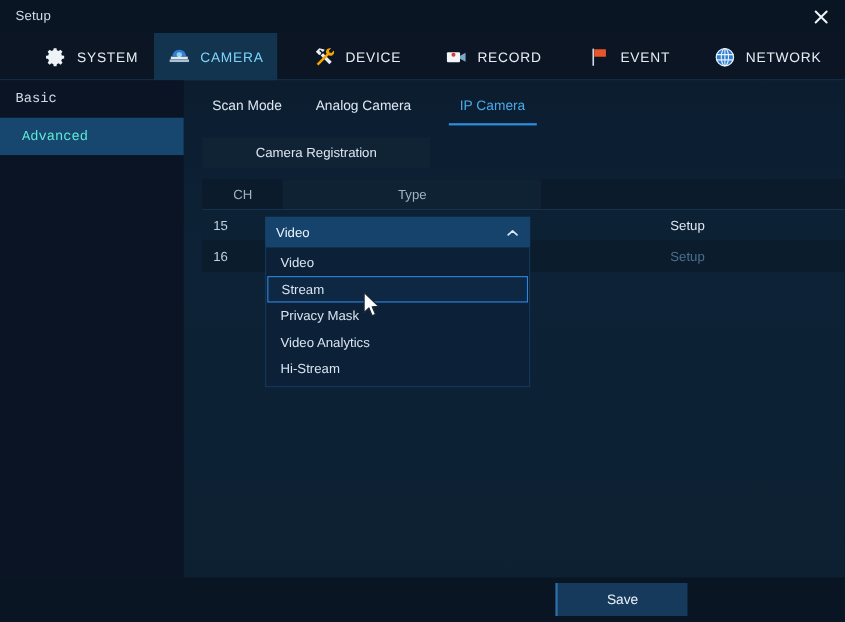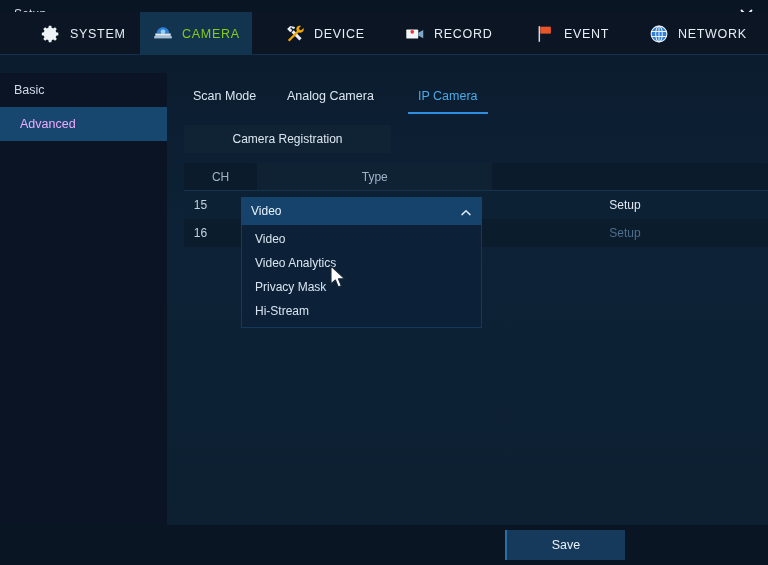--- a/index.html
+++ b/index.html
@@ -27,47 +27,48 @@
   .close-btn {
     position:absolute; right:10px; top:4px;
     width:24px; height:22px;
     display:flex; align-items:center; justify-content:center;
     color:#e8eef5; font-size:16px; line-height:1; cursor:pointer;
     font-family:"DejaVu Sans", sans-serif;
   }
 
   
   .topnav {
-    position:absolute; left:0; top:12px; width:768px; height:43px;
+    position:absolute; left:0; top:30px; width:768px; height:43px;
     background:#0b1524;
     border-bottom:1px solid #13314c;
   }
   .navitem {
     position:absolute; top:0; height:43px;
     display:flex; align-items:center; gap:8px;
     padding:0 12px; cursor:pointer;
   }
   .navitem.active { background:#13344f; }
   .navitem .nlabel {
     font-size:12.5px; color:#e7edf4; letter-spacing:.7px;
   }
-  .navitem.active .nlabel { color:#84cc16; }
+  .navitem.active .nlabel { color:#7dd3fc; }
   .nicon { width:22px; height:22px; display:block; }
 
   
   .sidebar {
     position:absolute; left:0; top:73px; width:167px; height:452px;
     background:#0a1424;
+    font-family:Liberation Mono, monospace;
   }
   .side-item {
     height:34px; display:flex; align-items:center;
     padding-left:14px; font-size:12.5px; color:#cfdae6; cursor:pointer;
   }
   .side-item.active {
-    background:#17476e; color:#f0abfc;padding-left:20px;
+    background:#17476e; color:#5eead4;padding-left:20px;
   }
 
   
   .content {
     position:absolute; left:167px; top:73px; width:601px; height:452px;
   }
   .tabsbar {
     position:absolute; left:0; top:5px; width:601px; height:36px;
   }
   .tab {
@@ -319,25 +320,28 @@
       <span class="dd-chevron">
         <svg width="12" height="12" viewBox="0 0 12 12">
           <path d="M2 7.6 L6 3.8 L10 7.6" fill="none" stroke="#dbe8f5" stroke-width="1.5" stroke-linecap="round" stroke-linejoin="round"></path>
         </svg>
       </span>
     </div>
     <div class="dd-list">
       <div class="dd-opt">
         <span>Video</span>
       </div>
+      <div class="dd-opt selected">
+        <span>Stream</span>
+      </div>
+      <div class="dd-opt">
+        <span>Privacy Mask</span>
+      </div>
       <div class="dd-opt">
         <span>Video Analytics</span>
-      </div>
-      <div class="dd-opt">
-        <span>Privacy Mask</span>
       </div>
       <div class="dd-opt">
         <span>Hi-Stream</span>
       </div>
     </div>
   </div>
 
   <div class="cursor" style="left: 330px; top: 265px;">
     <svg width="18" height="25" viewBox="0 0 18 25">
       <path d="M1 1 L1 19 L5.4 15 L8.3 22 L11.3 20.7 L8.4 13.9 L14.4 13.6 Z" fill="#ffffff" stroke="#1b2a3a" stroke-width="1.1" stroke-linejoin="round"></path>

